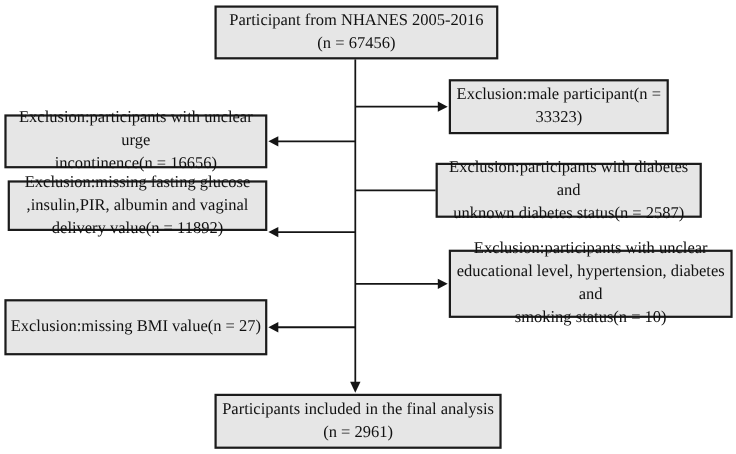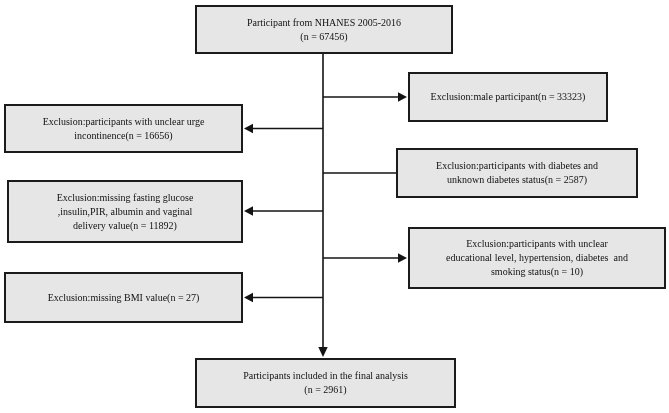--- a/index.html
+++ b/index.html
@@ -28,31 +28,31 @@
     background: #e6e6e6;
     border: 2px solid #1b1b1b;
     display: flex;
     align-items: center;
     justify-content: center;
     text-align: center;
   }
   .node-text {
     display: block;
     white-space: pre-wrap;
-    font-size: 10px;
+    font-size: 15px;
     line-height: 1.4;
     color: #111111;
     padding: 1px 2px;
   }
   
   #n-start        { left: 195px; top: 5px;   width: 258px; height: 49px; }
   #n-excl-male    { left: 408px; top: 72px;  width: 200px; height: 50px; }
   #n-excl-urge    { left: 4px;   top: 104px; width: 239px; height: 49px; }
   #n-excl-diab    { left: 396px; top: 148px; width: 242px; height: 50px; }
-  #n-excl-labs    { left: 7px;   top: 180px; width: 236px; height: 63px; }
+  #n-excl-labs    { left: 7px;   top: 164px; width: 236px; height: 46px; }
   #n-excl-edu     { left: 408px; top: 227px; width: 258px; height: 62px; }
   #n-excl-bmi     { left: 4px;   top: 272px; width: 239px; height: 51px; }
   #n-final        { left: 195px; top: 358px; width: 261px; height: 50px; align-items: center; }
 </style>
 </head>
 <body>
 
 <div class="stage">
 
   <svg class="connectors" viewBox="0 0 669 413" xmlns="http://www.w3.org/2000/svg">

